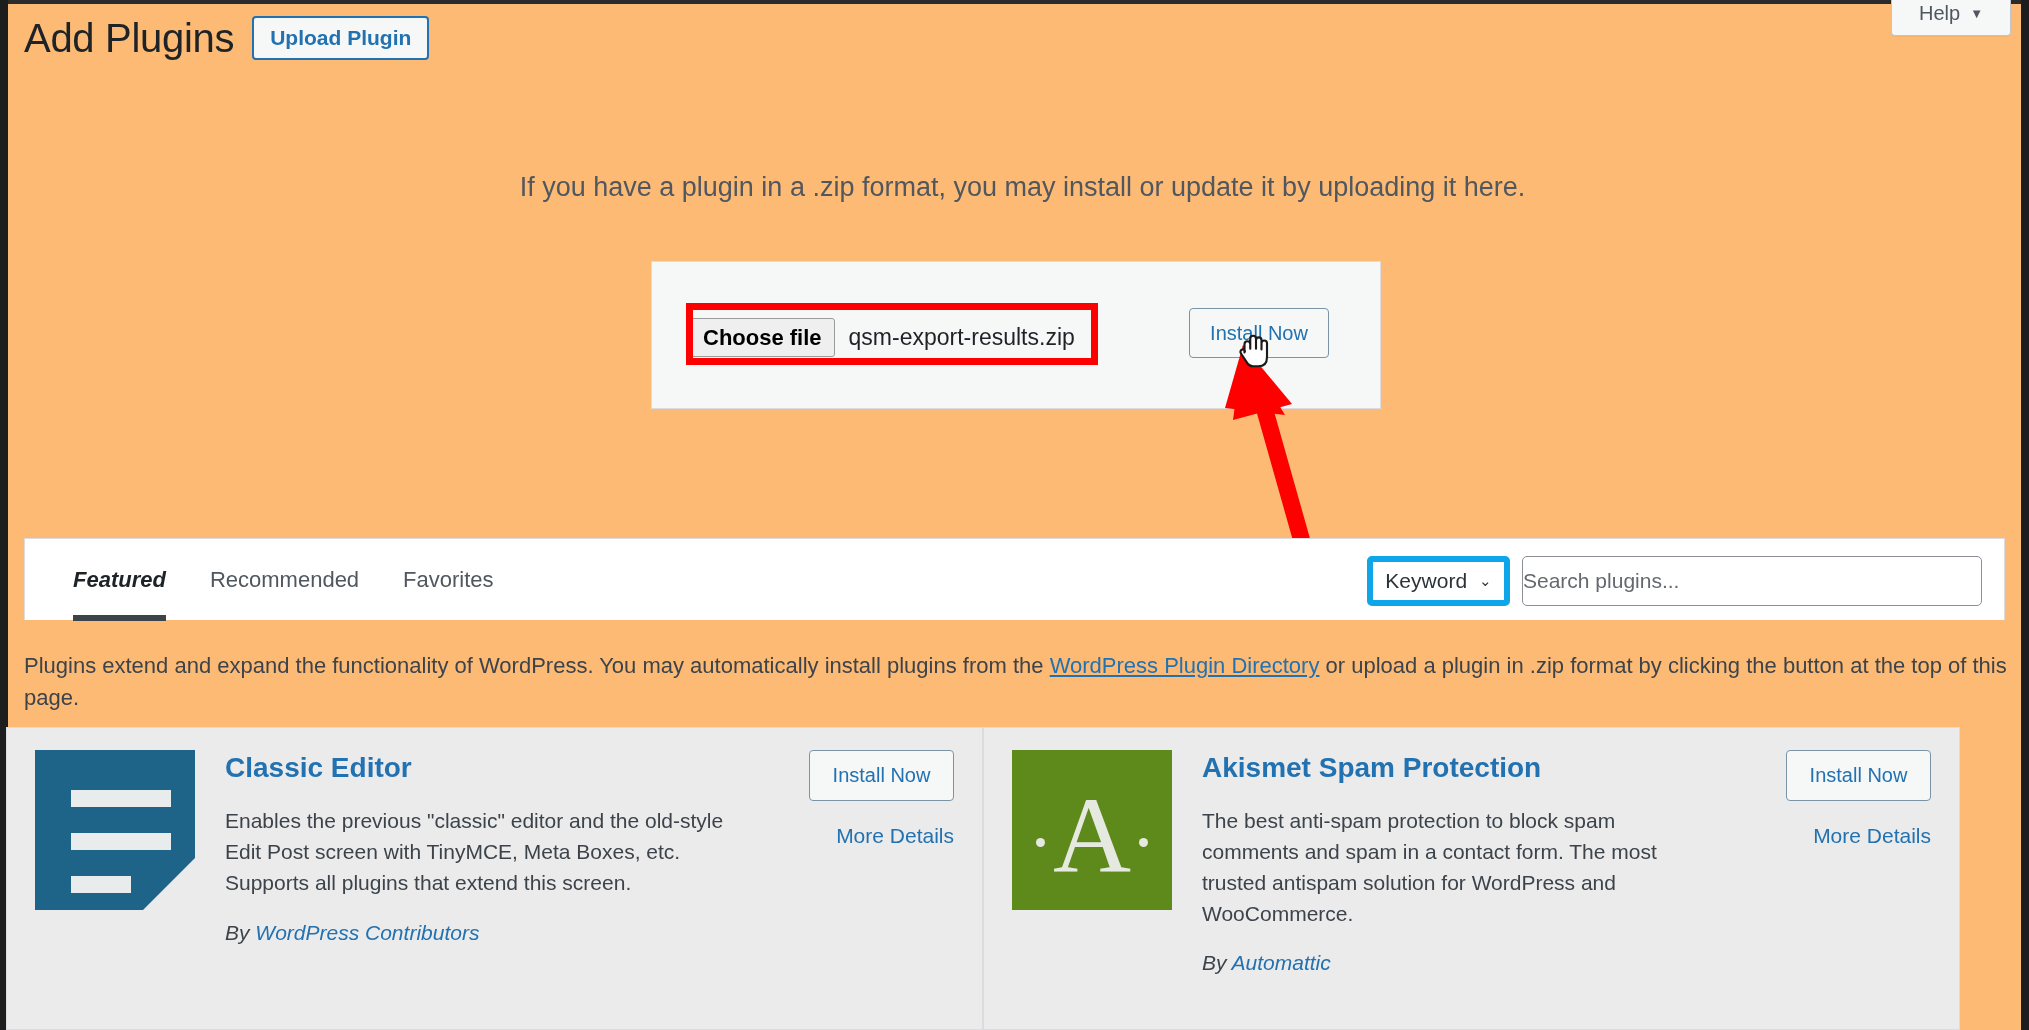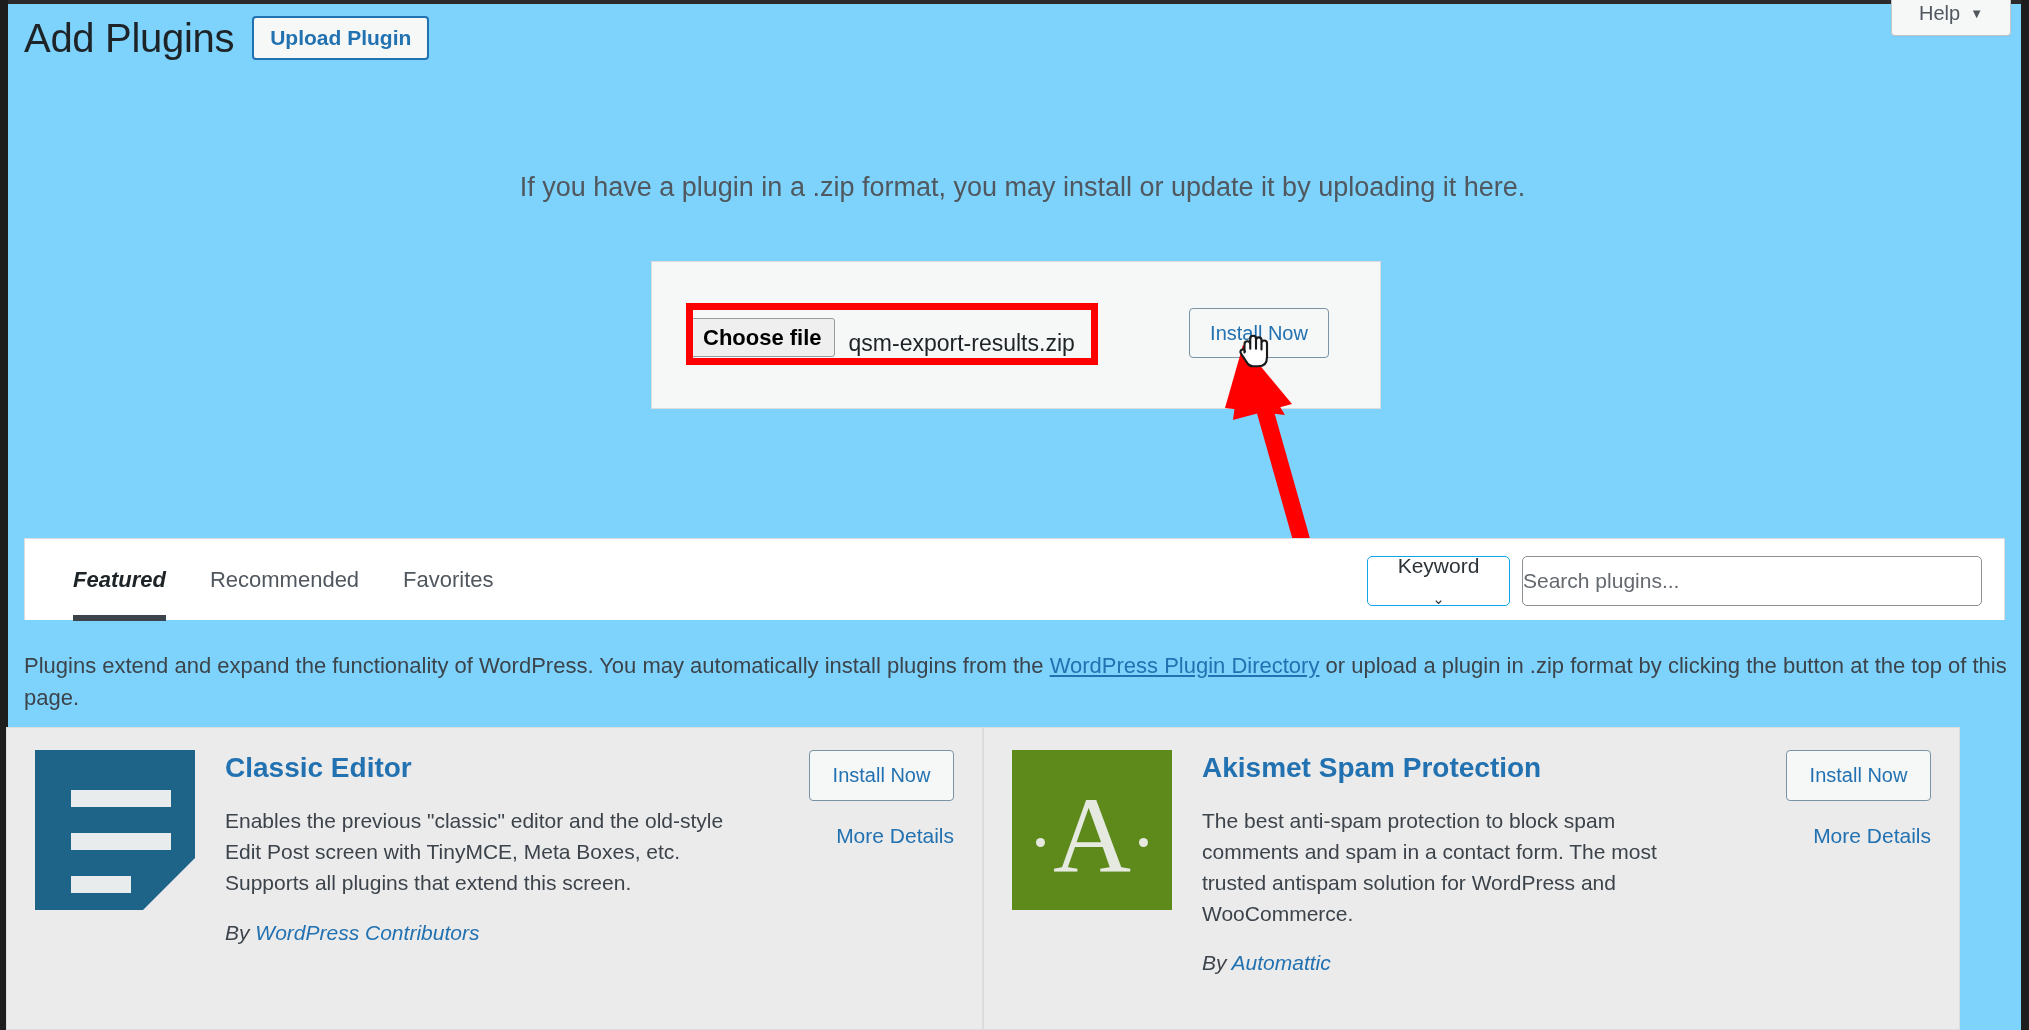--- a/index.html
+++ b/index.html
@@ -8,21 +8,21 @@
     width: 2029px; height: 1030px;
     overflow: hidden;
     background: #ececec;
     font-family: "Liberation Sans", sans-serif;
   }
 
   #root {
     position: relative;
     width: 2029px;
     height: 1030px;
-    background: #7dd3fc;
+    background: #fdba74;
   }
 
   
   .frame-left, .frame-right {
     position: absolute; top: 0; bottom: 0; width: 8px;
     background: #1d1d1d;
   }
   .frame-left { left: 0; }
   .frame-right { right: 0; }
   .frame-top {
@@ -88,21 +88,21 @@
     width: 730px; height: 148px;
     background: #f6f7f7;
     border: 1px solid #dcdcde;
     display: flex;
     align-items: center;
   }
 
   .file-row {
     position: absolute;
     left: 39px; top: 42px;
-    display: flex; align-items: flex-end;
+    display: flex; align-items: center;
   }
   .choose-file-btn {
     background: #efefef;
     border: 1px solid #9b9b9b;
     border-radius: 3px;
     padding: 6px 12px;
     font-size: 22px;
     color: #000;
     font-weight: bold;
     font-family: "Liberation Sans", sans-serif;
@@ -184,27 +184,26 @@
   }
 
   .search-area {
     position: absolute;
     right: 22px; top: 17px;
     display: flex; align-items: center; gap: 12px;
   }
   .keyword-select {
     width: 143px; height: 50px;
     background: #fff;
-    border: 1px solid #0ea5e9;
+    border: 6px solid #0ea5e9;
     border-radius: 5px;
     display: flex; align-items: center; justify-content: center; gap: 12px;
     font-size: 21px;
     color: #2c3338;
     cursor: pointer;
-    flex-direction: column;
   }
   .keyword-select .chev { font-size: 15px; color: #2c3338; }
   .search-input {
     width: 460px; height: 50px;
     background: #fff;
     border: 1px solid #8c8f94;
     border-radius: 5px;
     padding: 0 0;
     font-size: 21px;
     color: #2c3338;

